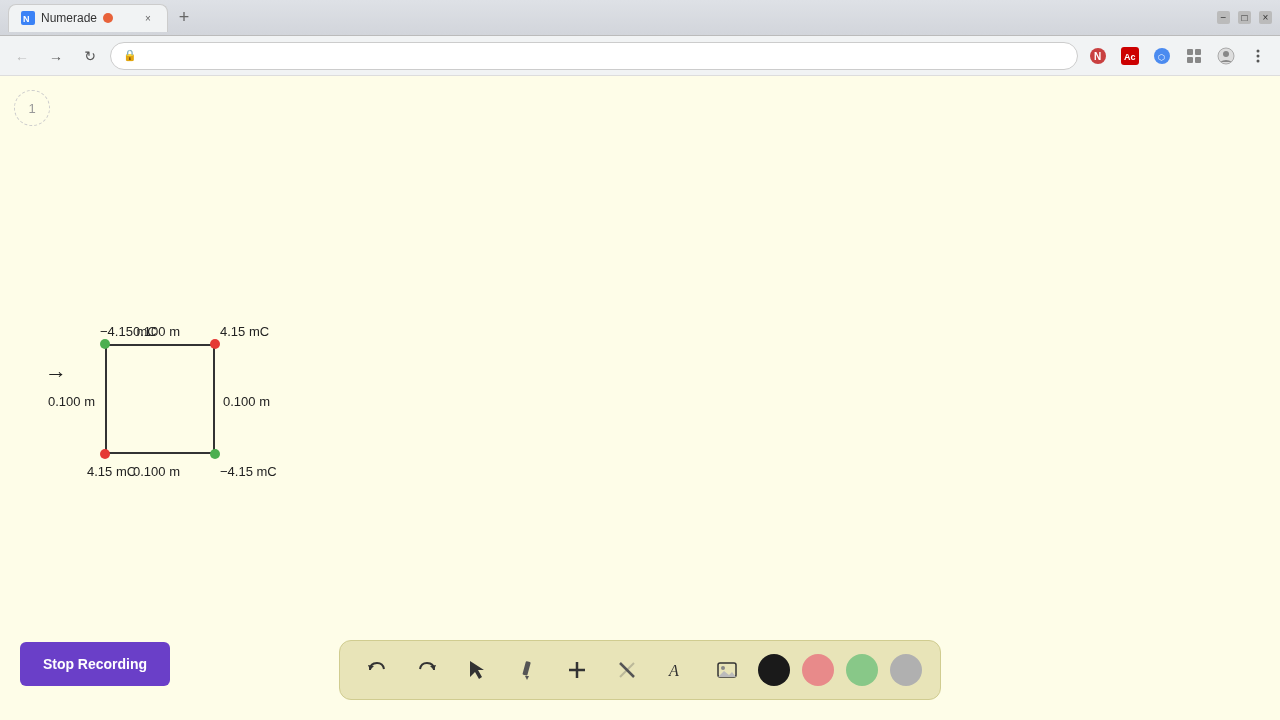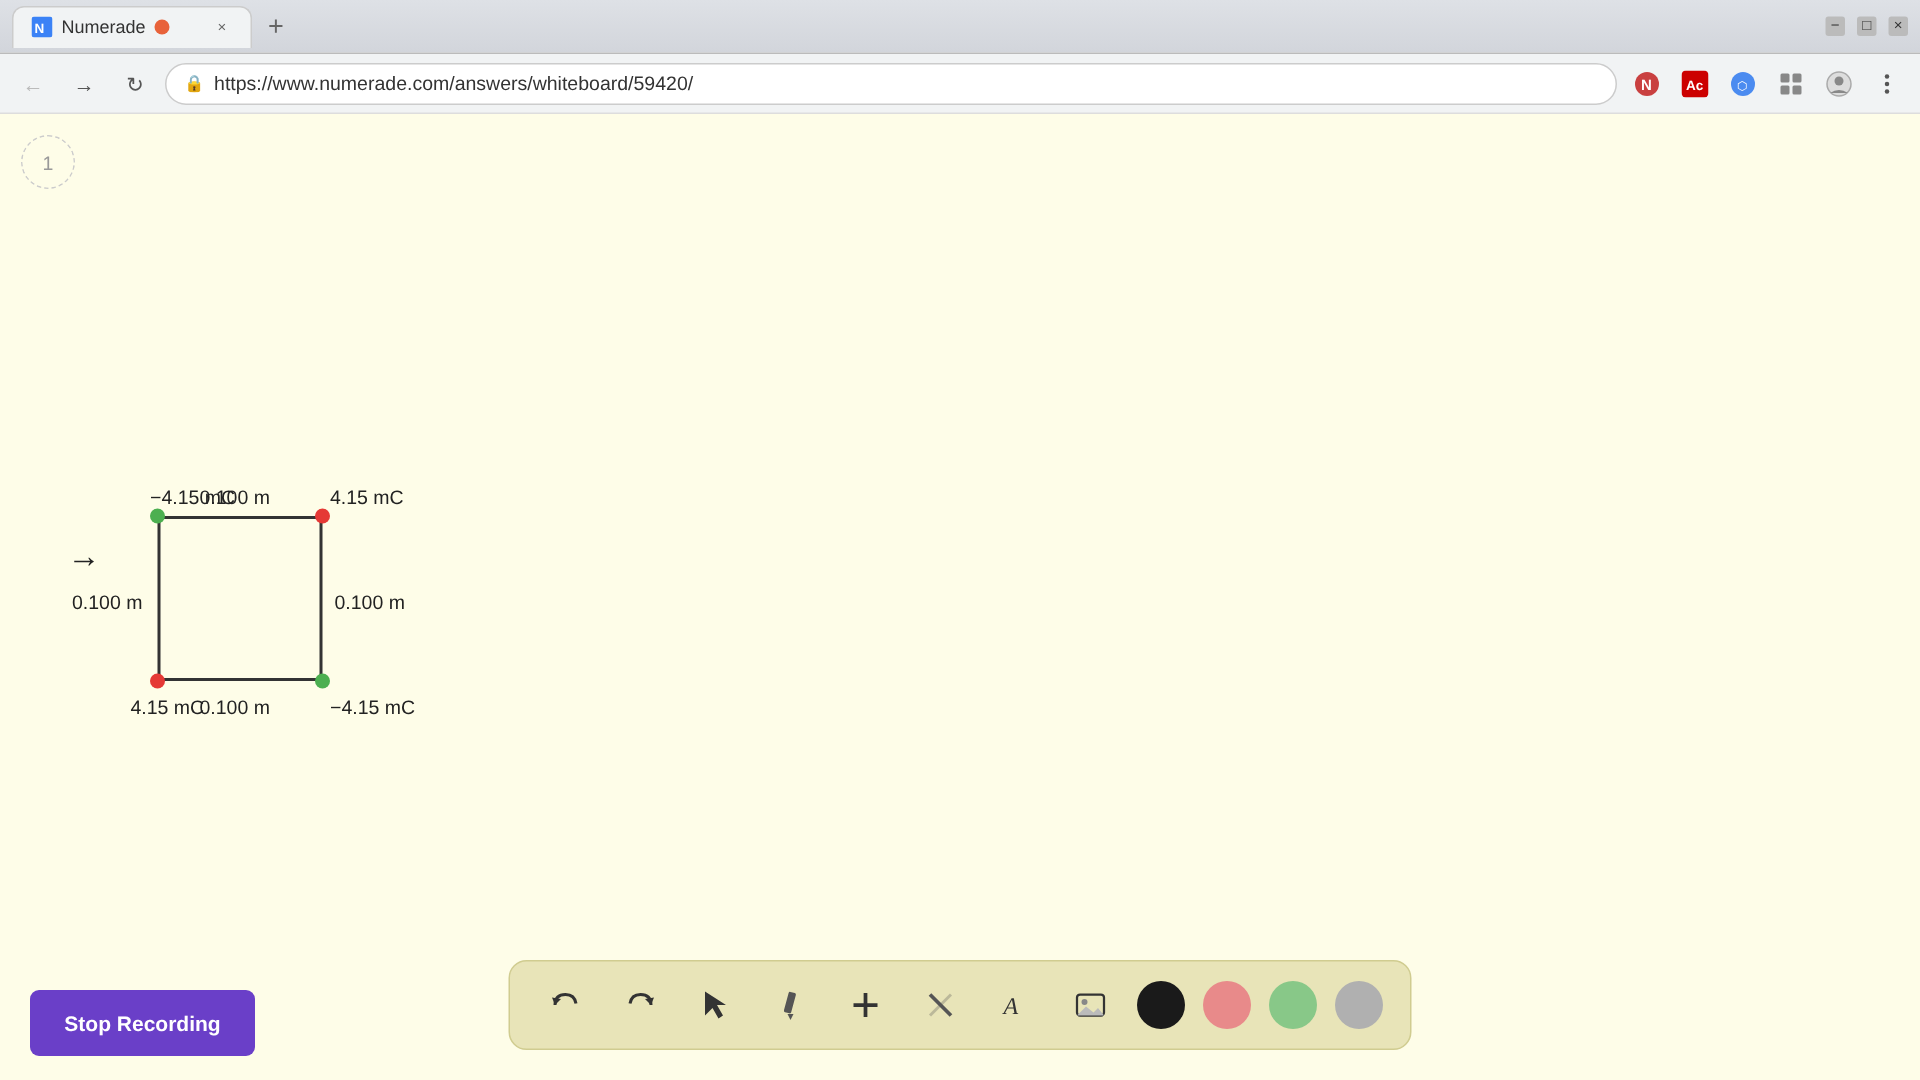--- a/index.html
+++ b/index.html
@@ -180,21 +180,21 @@
 
     .color-circle {
       width: 32px; height: 32px;
       border-radius: 50%;
       cursor: pointer;
     }
 
     
     .stop-recording-btn {
       position: absolute;
-      bottom: 16px;
+      bottom: 34px;
       left: 20px;
       background: #6a3fc8;
       color: white;
       border: none;
       border-radius: 6px;
       padding: 10px 18px;
       font-size: 14px;
       font-weight: bold;
       cursor: pointer;
       width: 150px;
@@ -239,21 +239,20 @@
       <span>←</span>
     </div>
     <div class="nav-btn">
       <span>→</span>
     </div>
     <div class="nav-btn">
       <span>↻</span>
     </div>
     <div class="address-bar">
       <span class="lock-icon-small">🔒</span>
-      <span>https://www.numerade.com/answers/whiteboard/59420/</span>
     </div>
     <div class="toolbar-icons">
       <div class="toolbar-icon">
         <svg width="18" height="18" viewBox="0 0 18 18">
           <circle cx="9" cy="9" r="8" fill="#c94040" stroke="none"></circle>
           <text x="5" y="13" font-size="10" fill="white" font-weight="bold">N</text>
         </svg>
       </div>
       <div class="toolbar-icon">
         <svg width="18" height="18" viewBox="0 0 18 18">

